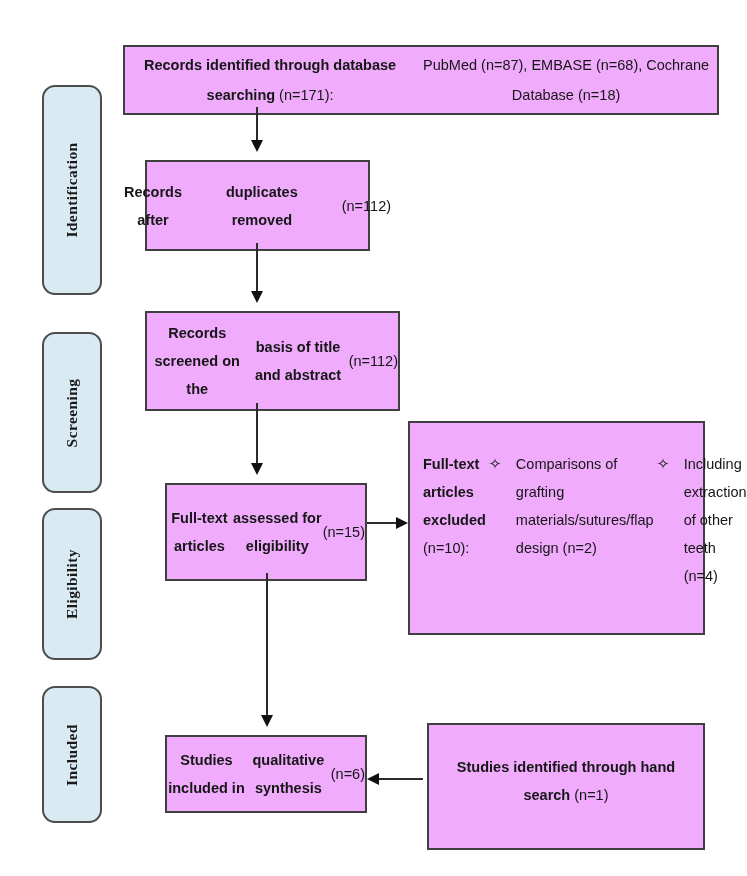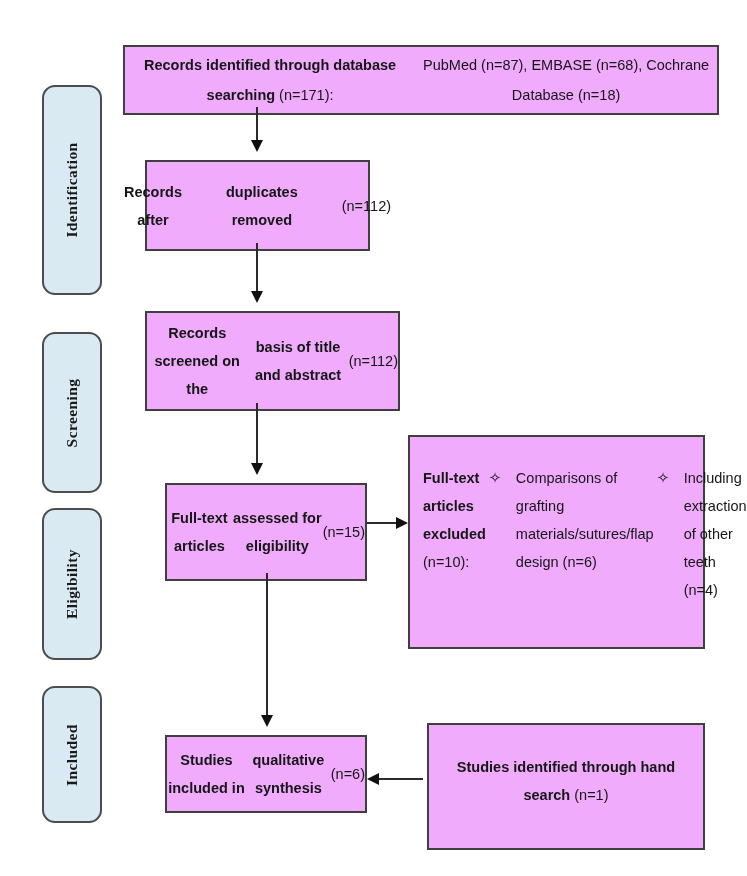--- a/index.html
+++ b/index.html
@@ -48,21 +48,21 @@
     margin-top: 8px;
   }
   .flow-box .b { font-weight: bold; }
   .box-identified   { left: 123px; top: 37px;  width: 596px; height: 70px; line-height: 30px; }
   .box-duplicates   { left: 145px; top: 152px; width: 225px; height: 91px; gap: 44px;  }
   .box-screened     { left: 145px; top: 303px; width: 255px; height: 100px; }
   .box-fulltext     { left: 165px; top: 475px; width: 202px; height: 98px;  }
   .box-included     { left: 165px; top: 727px; width: 202px; height: 78px; }
   .box-handsearch   { left: 427px; top: 715px; width: 278px; height: 127px; padding: 10px 12px 22px 12px; }
   .box-excluded {
-    left: 408px; top: 427px; width: 297px; height: 214px;
+    left: 408px; top: 413px; width: 297px; height: 214px;
     align-items: flex-start;
     justify-content: flex-start;
     text-align: left;
     padding: 27px 10px 0 13px;
     line-height: 28px;
   }
   .bullet-row { display: flex; align-items: flex-start; }
   .bullet-star { width: 30px; flex: 0 0 30px; font-size: 15px; text-align: left; padding-left: 3px; }
   .bullet-text { flex: 1; }
   
@@ -113,21 +113,21 @@
   <div class="flow-box box-fulltext">
     <div class="b">Full-text articles</div>
     <div class="b">assessed for eligibility</div>
     <div>(n=15)</div>
   </div>
 
   <div class="flow-box box-excluded">
     <div><span class="b">Full-text articles excluded</span><span> (n=10):</span></div>
     <div class="bullet-row">
       <span class="bullet-star">✧</span>
-      <span class="bullet-text">Comparisons of grafting materials/sutures/flap design (n=6)</span>
+      <span class="bullet-text">Comparisons of grafting materials/sutures/flap design (n=2)</span>
     </div>
     <div class="bullet-row">
       <span class="bullet-star">✧</span>
       <span class="bullet-text">Including extraction of other teeth (n=4)</span>
     </div>
   </div>
 
   <div class="flow-box box-included">
     <div class="b">Studies included in</div>
     <div class="b">qualitative synthesis</div>

